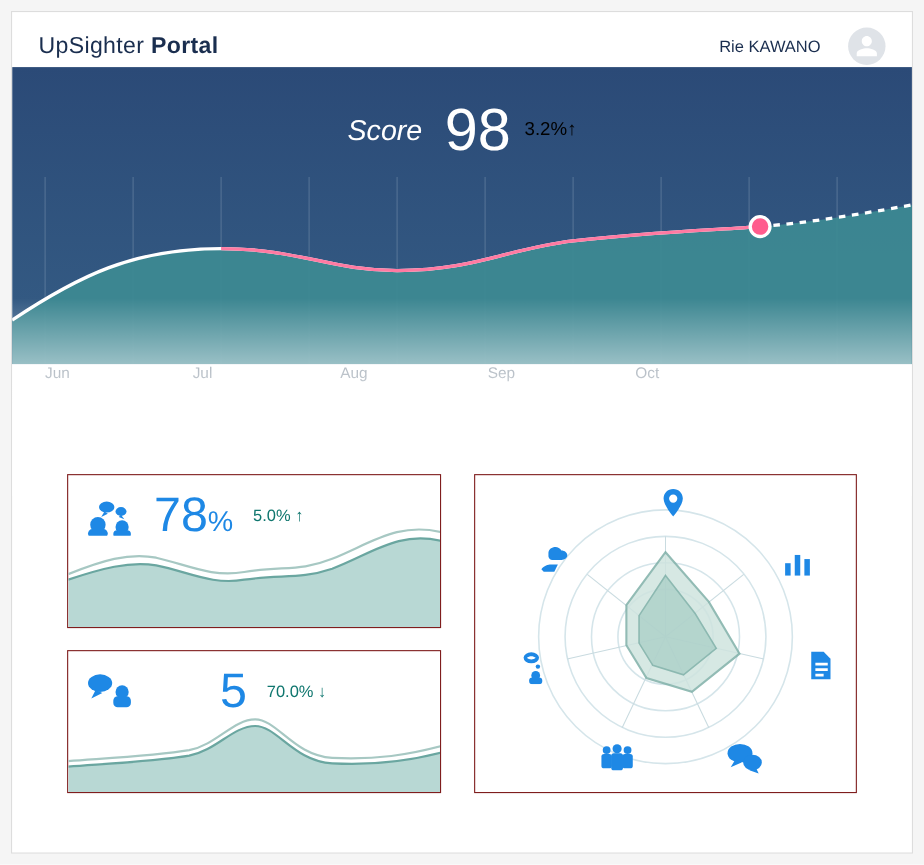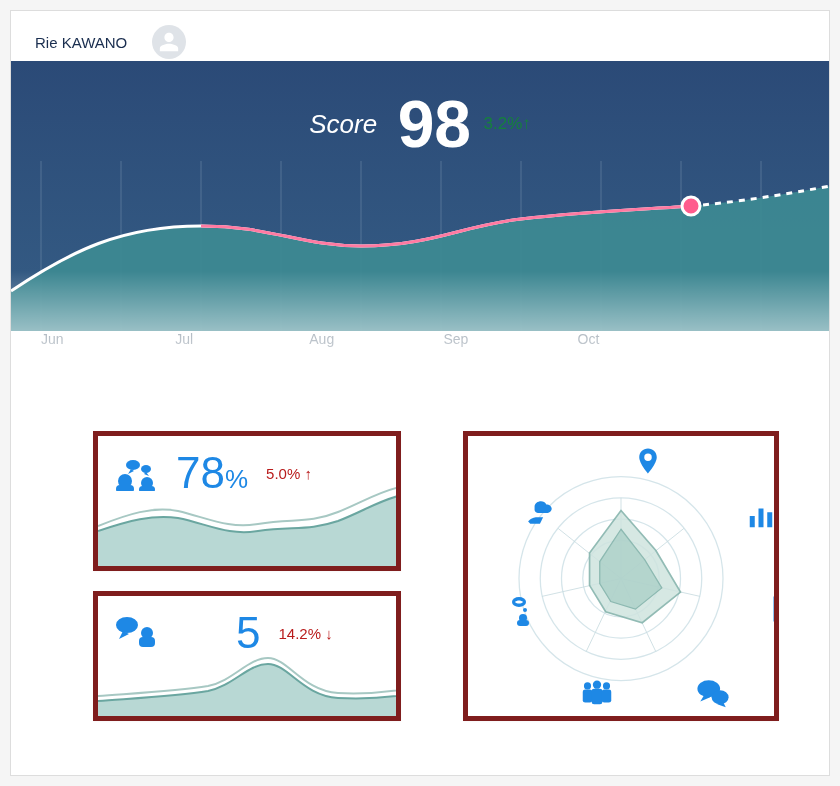--- a/index.html
+++ b/index.html
@@ -46,22 +46,22 @@
     height: 330px;
   }
   .hero-score {
     position: absolute;
     top: 30px; left: 0; right: 0;
     text-align: center;
     z-index: 5;
     color: #fff;
   }
   .hero-score .label { font-style: italic; font-size: 26px; display:inline-block; vertical-align: middle; margin-right:16px;}
-  .hero-score .num { font-size: 66px; font-weight: 700; display:inline-block; vertical-align: middle; line-height:1;}
-  .hero-score .delta { font-size: 17px; color: #15803d; margin-left: 8px; display:inline-block; vertical-align: middle; text-align: center;}
+  .hero-score .num { font-size: 54px; font-weight: 400; display:inline-block; vertical-align: middle; line-height:1;}
+  .hero-score .delta { font-size: 17px; color: #000000; margin-left: 8px; display:inline-block; vertical-align: middle; text-align: center;}
   .hero-xaxis {
     position: absolute;
     left:0; right:0;
     top: 270px;
     display:flex;
     color:#6a7a8a;
     font-size:14px;
   }
   .hero-xaxis span { width:16.4%; padding-left:30px;}
 
@@ -77,53 +77,56 @@
     position:absolute;
     left:0; right:0; top:420px;
     padding: 0 50px;
     display:flex;
     gap:30px;
     z-index:5;
   }
   .col-left { width: 340px; display:flex; flex-direction:column; gap:20px;}
   .card {
     background:#fff;
-    border:5px solid #7f1d1d;
+    border:1px solid #7f1d1d;
     box-shadow: 0 1px 2px rgba(0,0,0,0.03);
     position:relative;
     overflow:hidden;
-    margin-left:32px;
   }
   .card-a { height:140px; }
   .card-b { height:130px; }
   .card-header {
     position:absolute; top:12px; left:14px; right:14px;
     display:flex; align-items:center; gap:14px;
     z-index:2;
   }
   .card-icon { width:50px; display:flex; justify-content:center;}
   .card-icon svg { fill:#1e88e5; }
   .metric { color:#1e88e5; font-size:44px; font-weight:400;}
   .metric .unit { font-size:26px;}
-  .delta-sm { color:#b91c1c; font-size:15px; margin-left:4px;}
+  .delta-sm { color:#0f766e; font-size:15px; margin-left:4px;}
 
   
   .card-radar {
     flex:1; height:290px; position:relative;
   }
   .radar-icon { position:absolute; width:30px; height:30px; }
   .radar-icon svg { fill:#1e88e5; width:100%; height:100%;}
 
 </style>
 </head>
 <body>
 
 <div class="frame">
 
   <div class="header">
+    <div class="logo">
+      <span class="light">UpSighter</span>
+      <span class="bold">Portal</span>
+    </div>
     <div class="user-area">
       <span class="user-name">Rie KAWANO</span>
       <span class="avatar">
         <svg viewBox="0 0 24 24">
             <path d="M12 12c2.7 0 5-2.3 5-5s-2.3-5-5-5-5 2.3-5 5 2.3 5 5 5zm0 2c-3.3 0-10 1.7-10 5v3h20v-3c0-3.3-6.7-5-10-5z"></path>
           </svg>
       </span>
     </div>
   </div>
 
@@ -216,21 +219,21 @@
           <span class="card-icon">
             <svg viewBox="0 0 48 36" width="48" height="36">
               <ellipse cx="14" cy="10" rx="11" ry="8"></ellipse>
                 <path d="M10 16 l-4 8 10 -5z"></path>
               <circle cx="34" cy="18" r="6"></circle>
                 <rect x="26" y="22" width="16" height="10" rx="4"></rect>
             </svg>
           </span>
           <span class="metric" style="margin-left:60px">5</span>
           <span class="delta-sm">
-            <span>14.2%</span> <span>↓</span>
+            <span>70.0%</span> <span>↓</span>
           </span>
         </div>
         <svg viewBox="0 0 340 130" width="340" height="130" preserveAspectRatio="none" style="position:absolute;inset:0">
           <path d="M0,130 L0,105 C40,102 80,100 110,95 C135,90 150,68 170,68 C190,68 205,100 240,102 C280,104 310,100 340,92 L340,130 Z" fill="#b8d8d4"></path>
           <path d="M0,105 C40,102 80,100 110,95 C135,90 150,68 170,68 C190,68 205,100 240,102 C280,104 310,100 340,92" fill="none" stroke="#6aa6a0" stroke-width="2"></path>
           <path d="M0,100 C40,97 80,95 110,90 C135,85 150,62 170,62 C190,62 205,95 240,97 C280,99 310,94 340,86" fill="none" stroke="#a7c8c3" stroke-width="2"></path>
         </svg>
       </div>
     </div>
 

